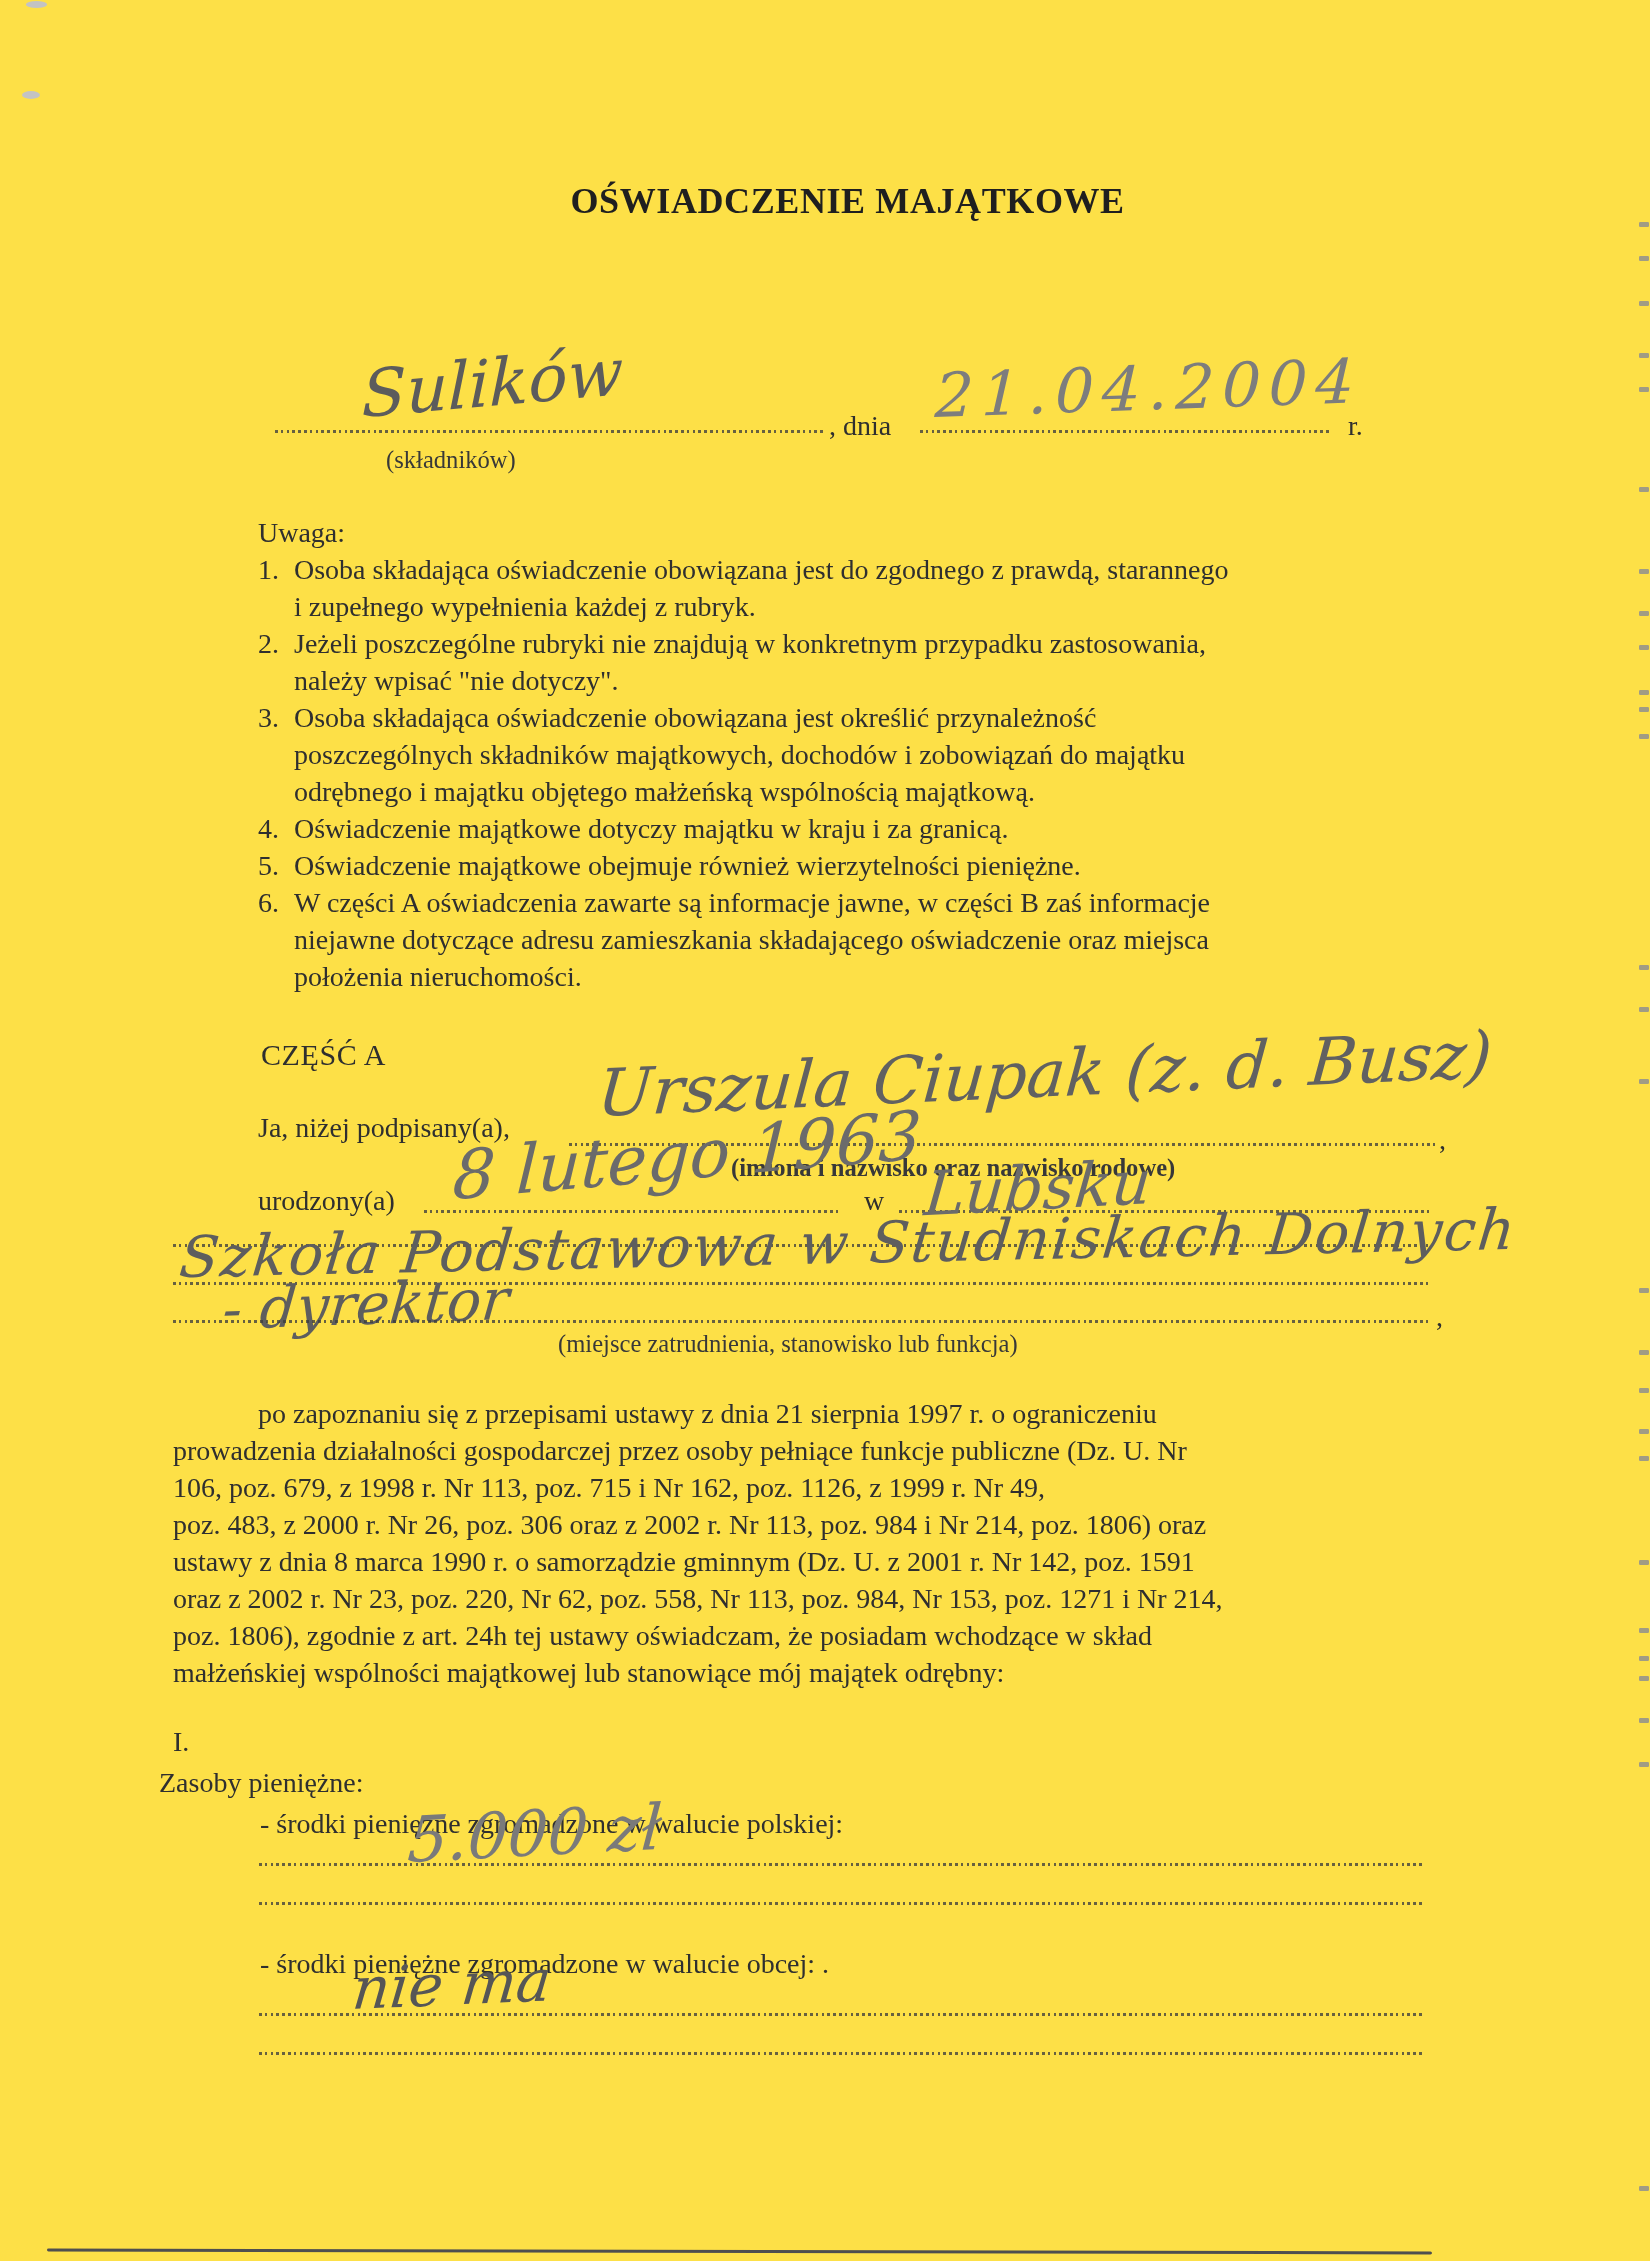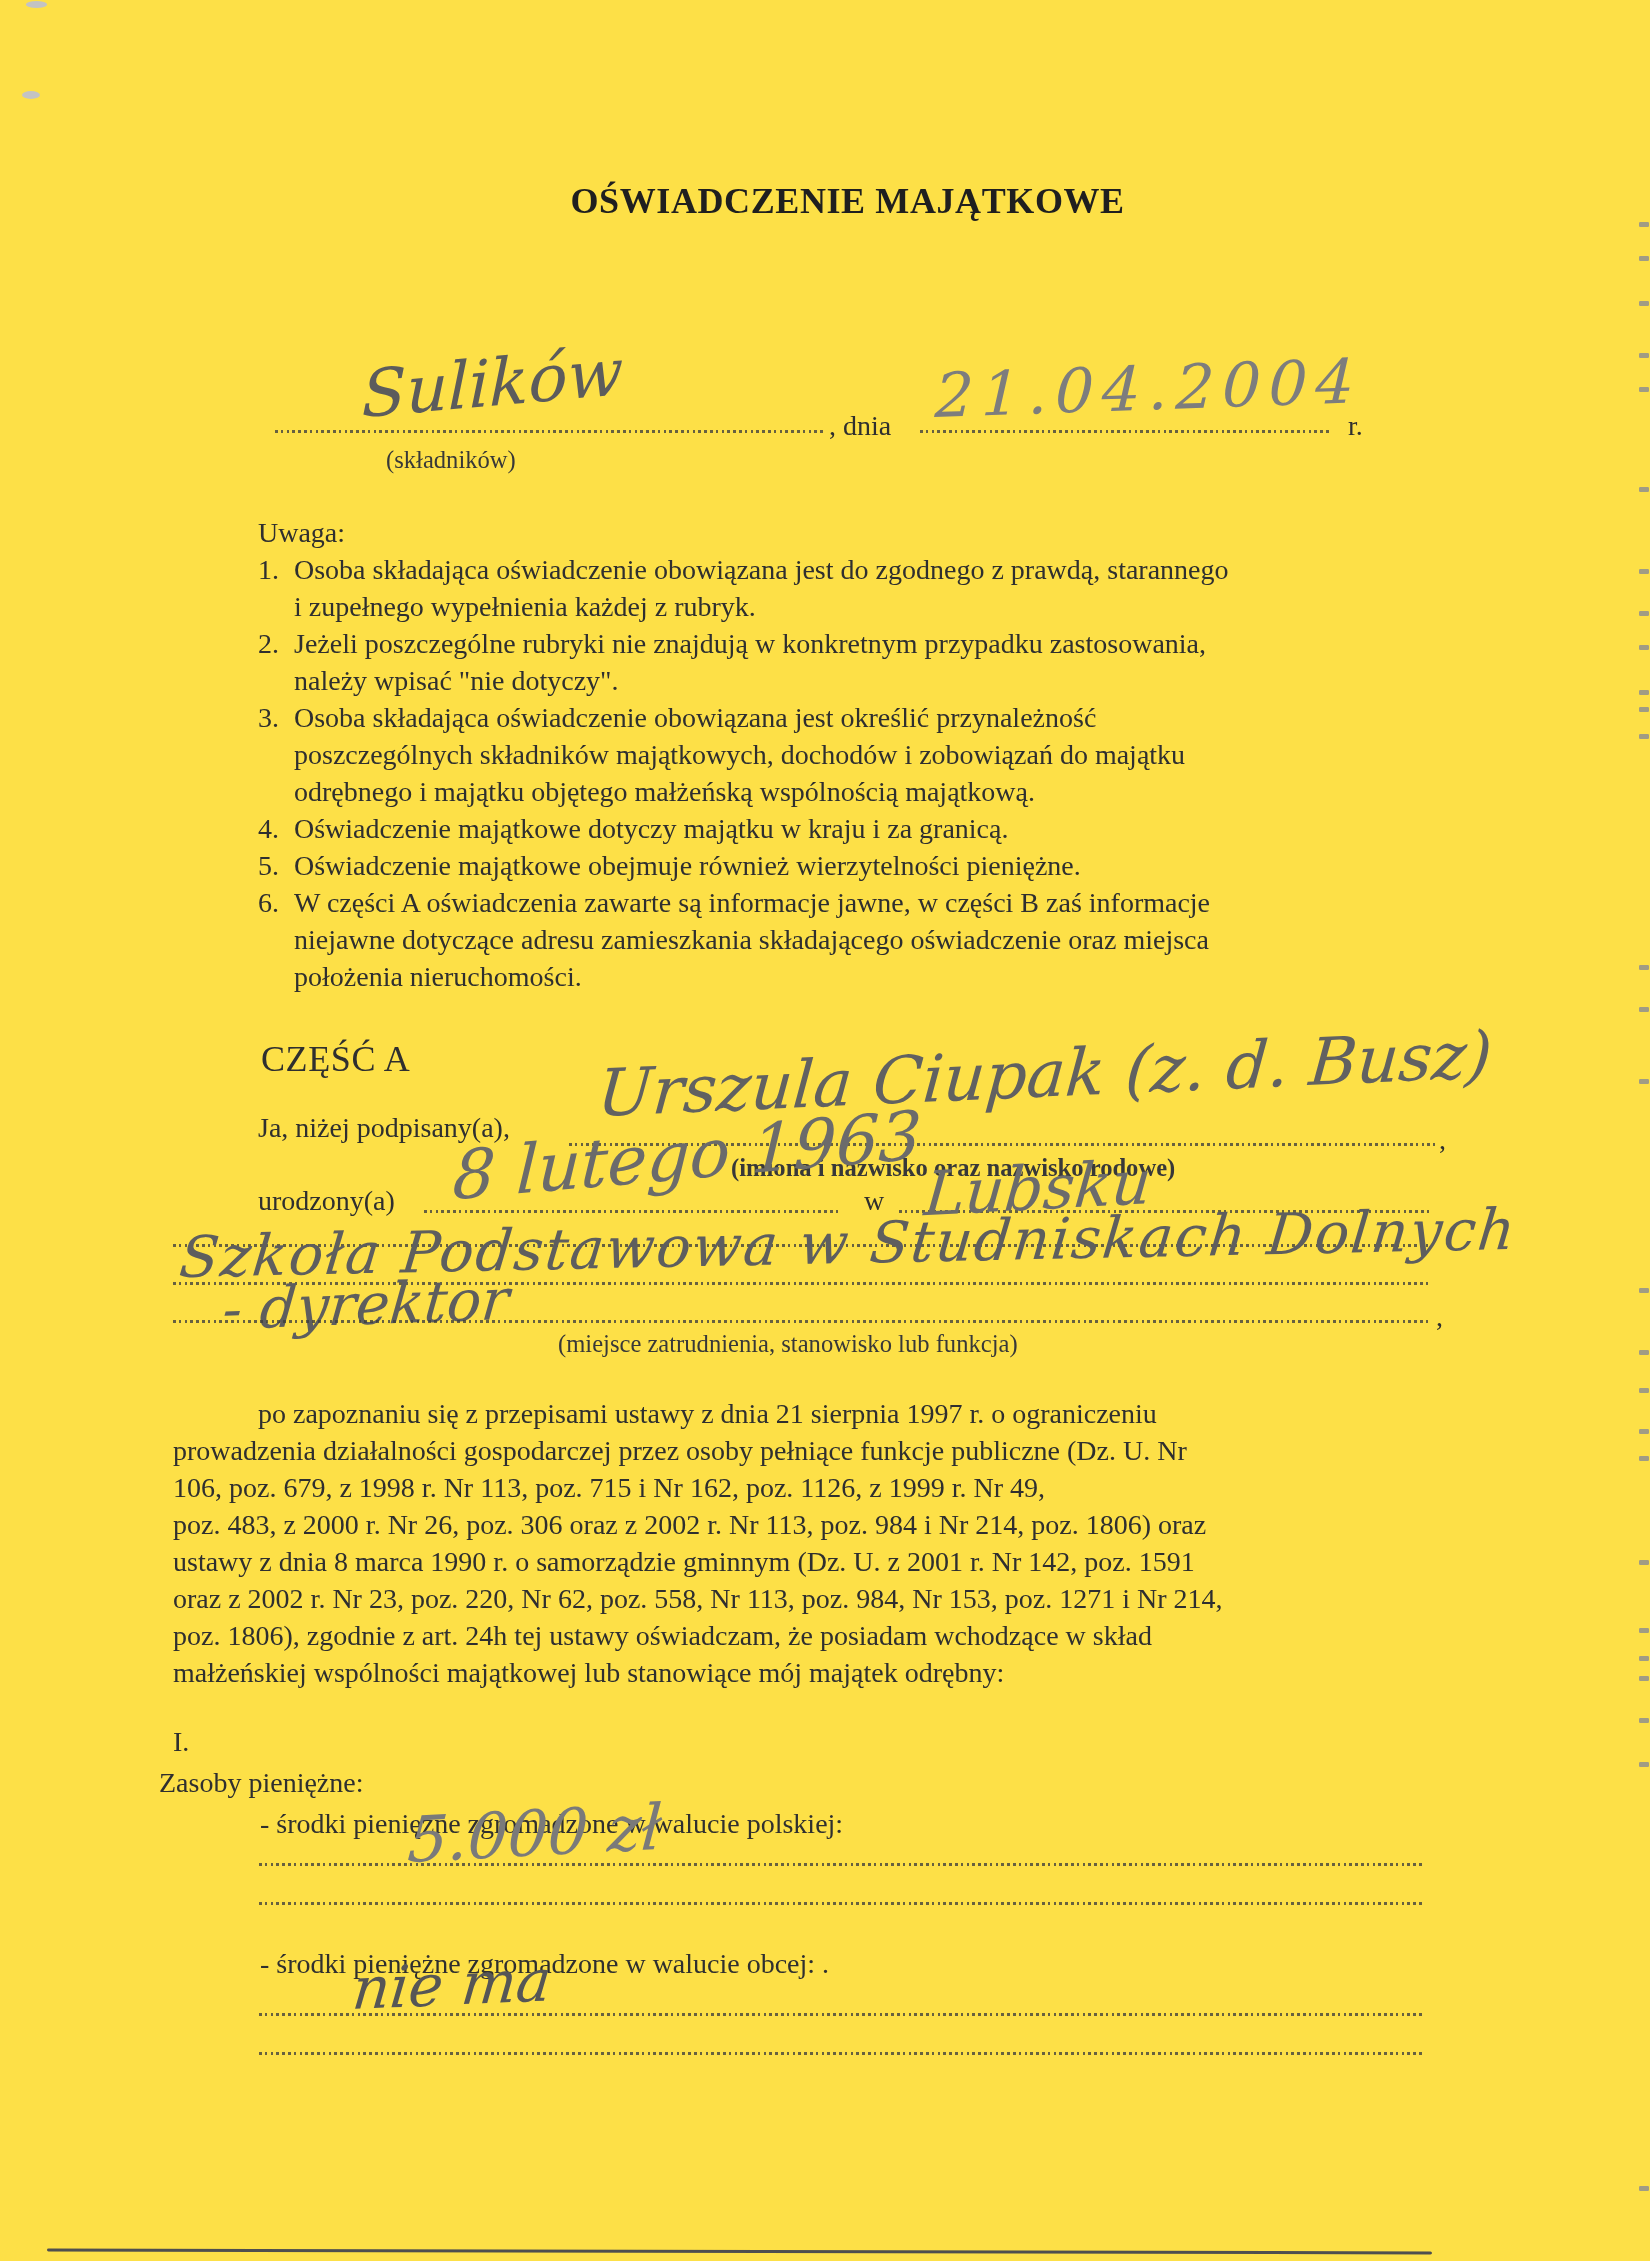--- a/index.html
+++ b/index.html
@@ -88,21 +88,21 @@
       <span class="note-text">Oświadczenie majątkowe obejmuje również wierzytelności pieniężne.</span>
     </div>
     <div class="note-item">
       <span class="note-num">6.</span>
       <span class="note-text">W części A oświadczenia zawarte są informacje jawne, w części B zaś informacje
 niejawne dotyczące adresu zamieszkania składającego oświadczenie oraz miejsca
 położenia nieruchomości.</span>
     </div>
   </div>
 
-  <div class="abs" style="left:261px; top:1038px; font-size:36px; letter-spacing:0.6px;">CZĘŚĆ A</div>
+  <div class="abs" style="left:261px; top:1038px; font-size:30px; letter-spacing:0.6px;">CZĘŚĆ A</div>
 
   <div class="abs body-text" style="left:258px; top:1110px;">Ja, niżej podpisany(a),</div>
   <div class="abs dots" style="left:569px; top:1143px; width:866px;"></div>
   <div class="abs body-text" style="left:1439px; top:1122px;">,</div>
   <div class="abs hw" style="left:598px; top:1056px; font-size:65px; color:#616161; transform:rotate(-2.5deg) skewX(-7deg);">Urszula Ciupak (z. d. Busz)</div>
   <div class="abs caption" style="left:731px; top:1154px;font-weight:bold;">(imiona i nazwisko oraz nazwisko rodowe)</div>
 
   <div class="abs body-text" style="left:258px; top:1183px;">urodzony(a)</div>
   <div class="abs dots" style="left:424px; top:1210px; width:417px;"></div>
   <div class="abs body-text" style="left:864px; top:1183px;">w</div>

